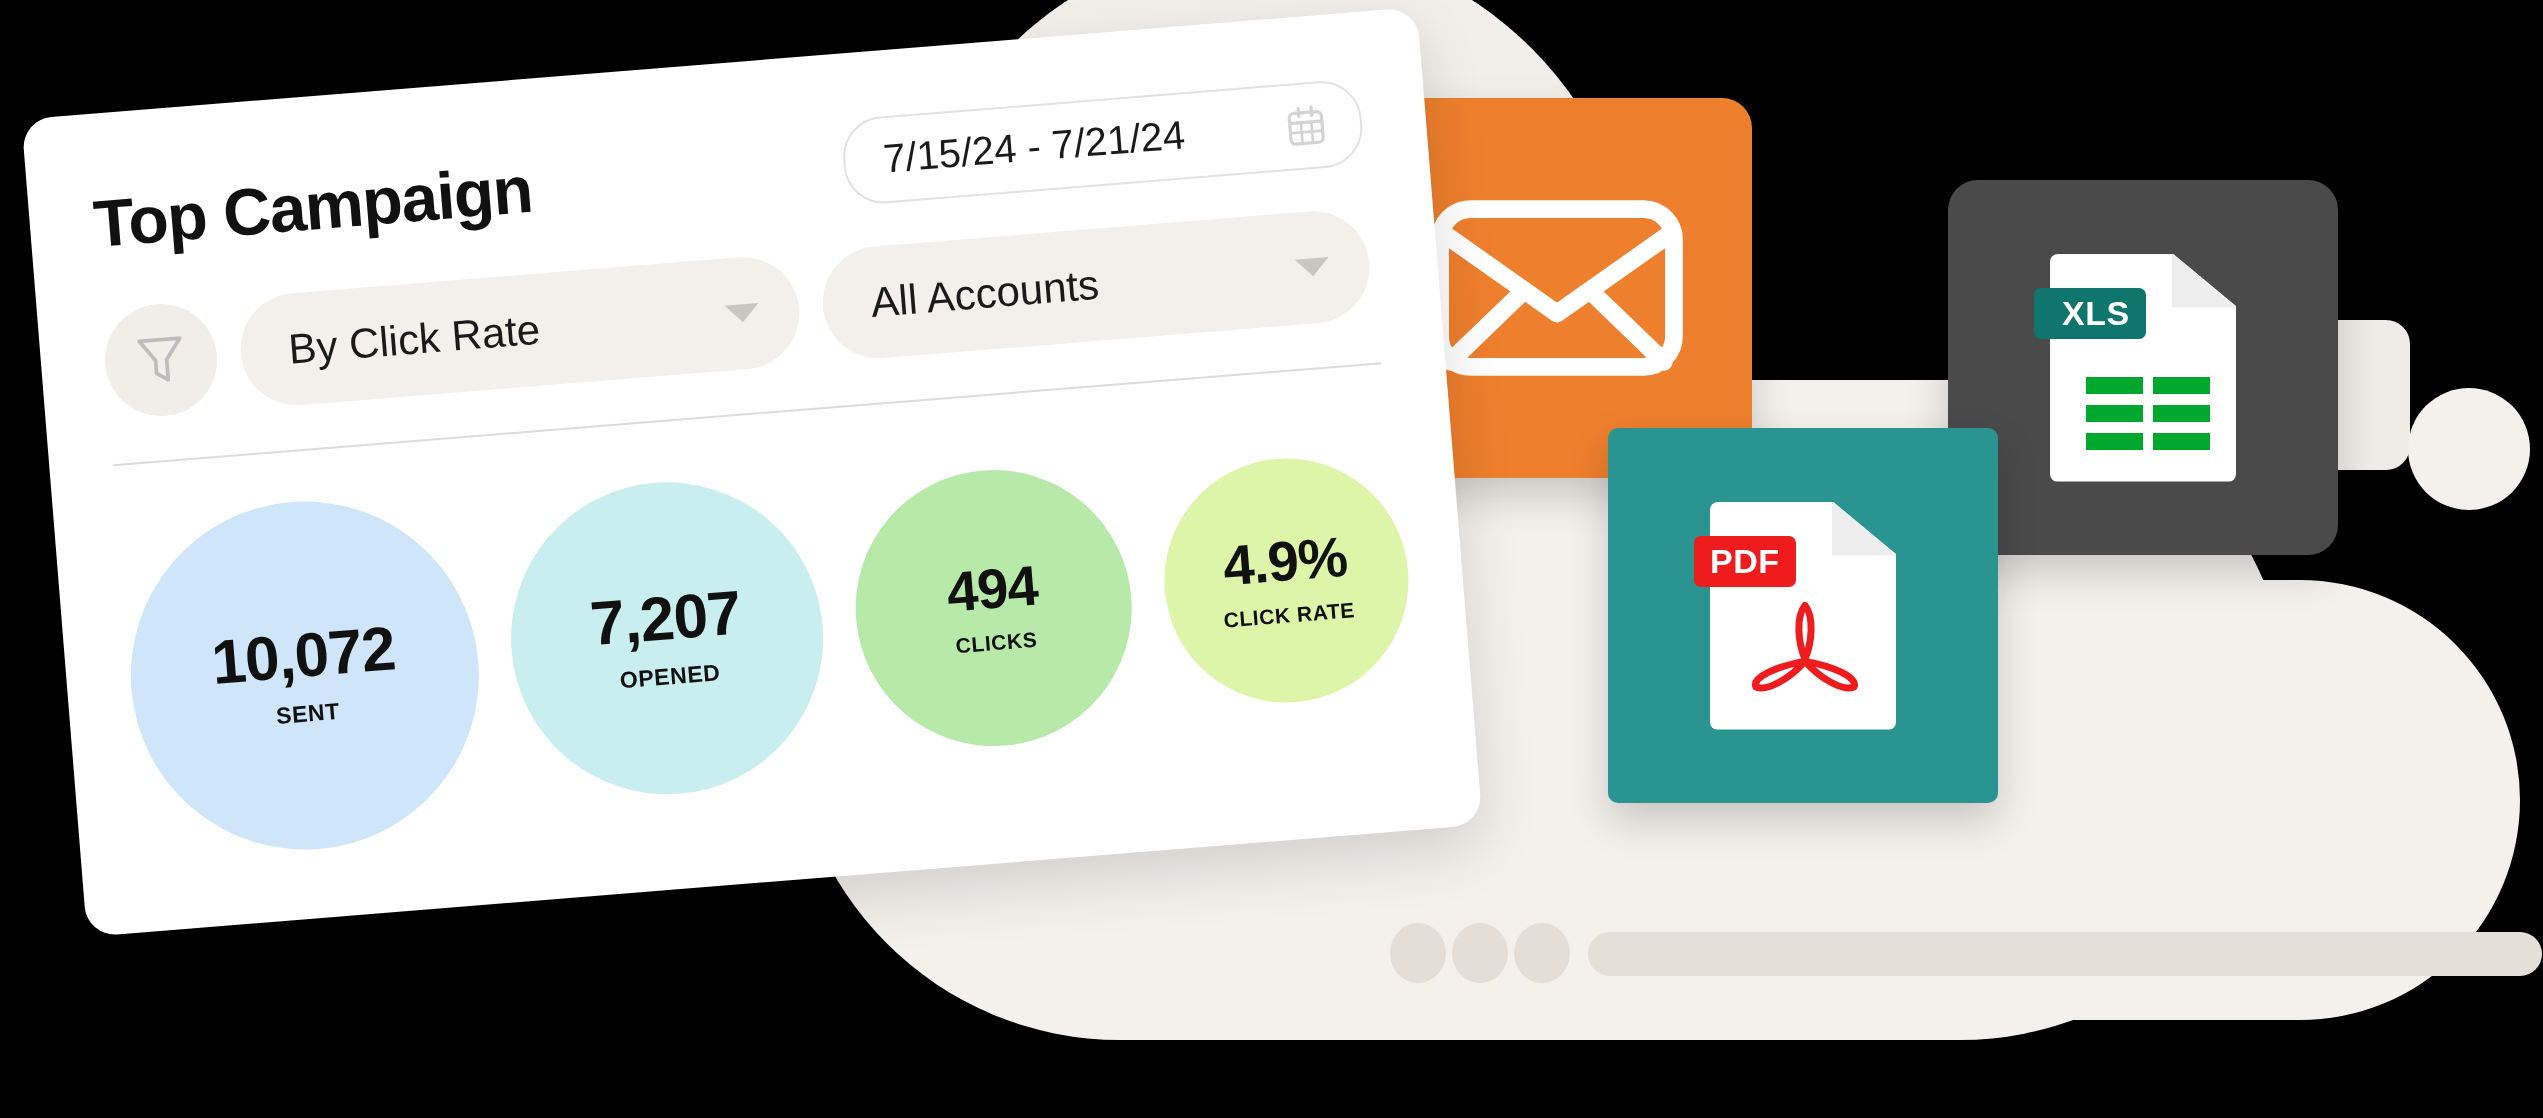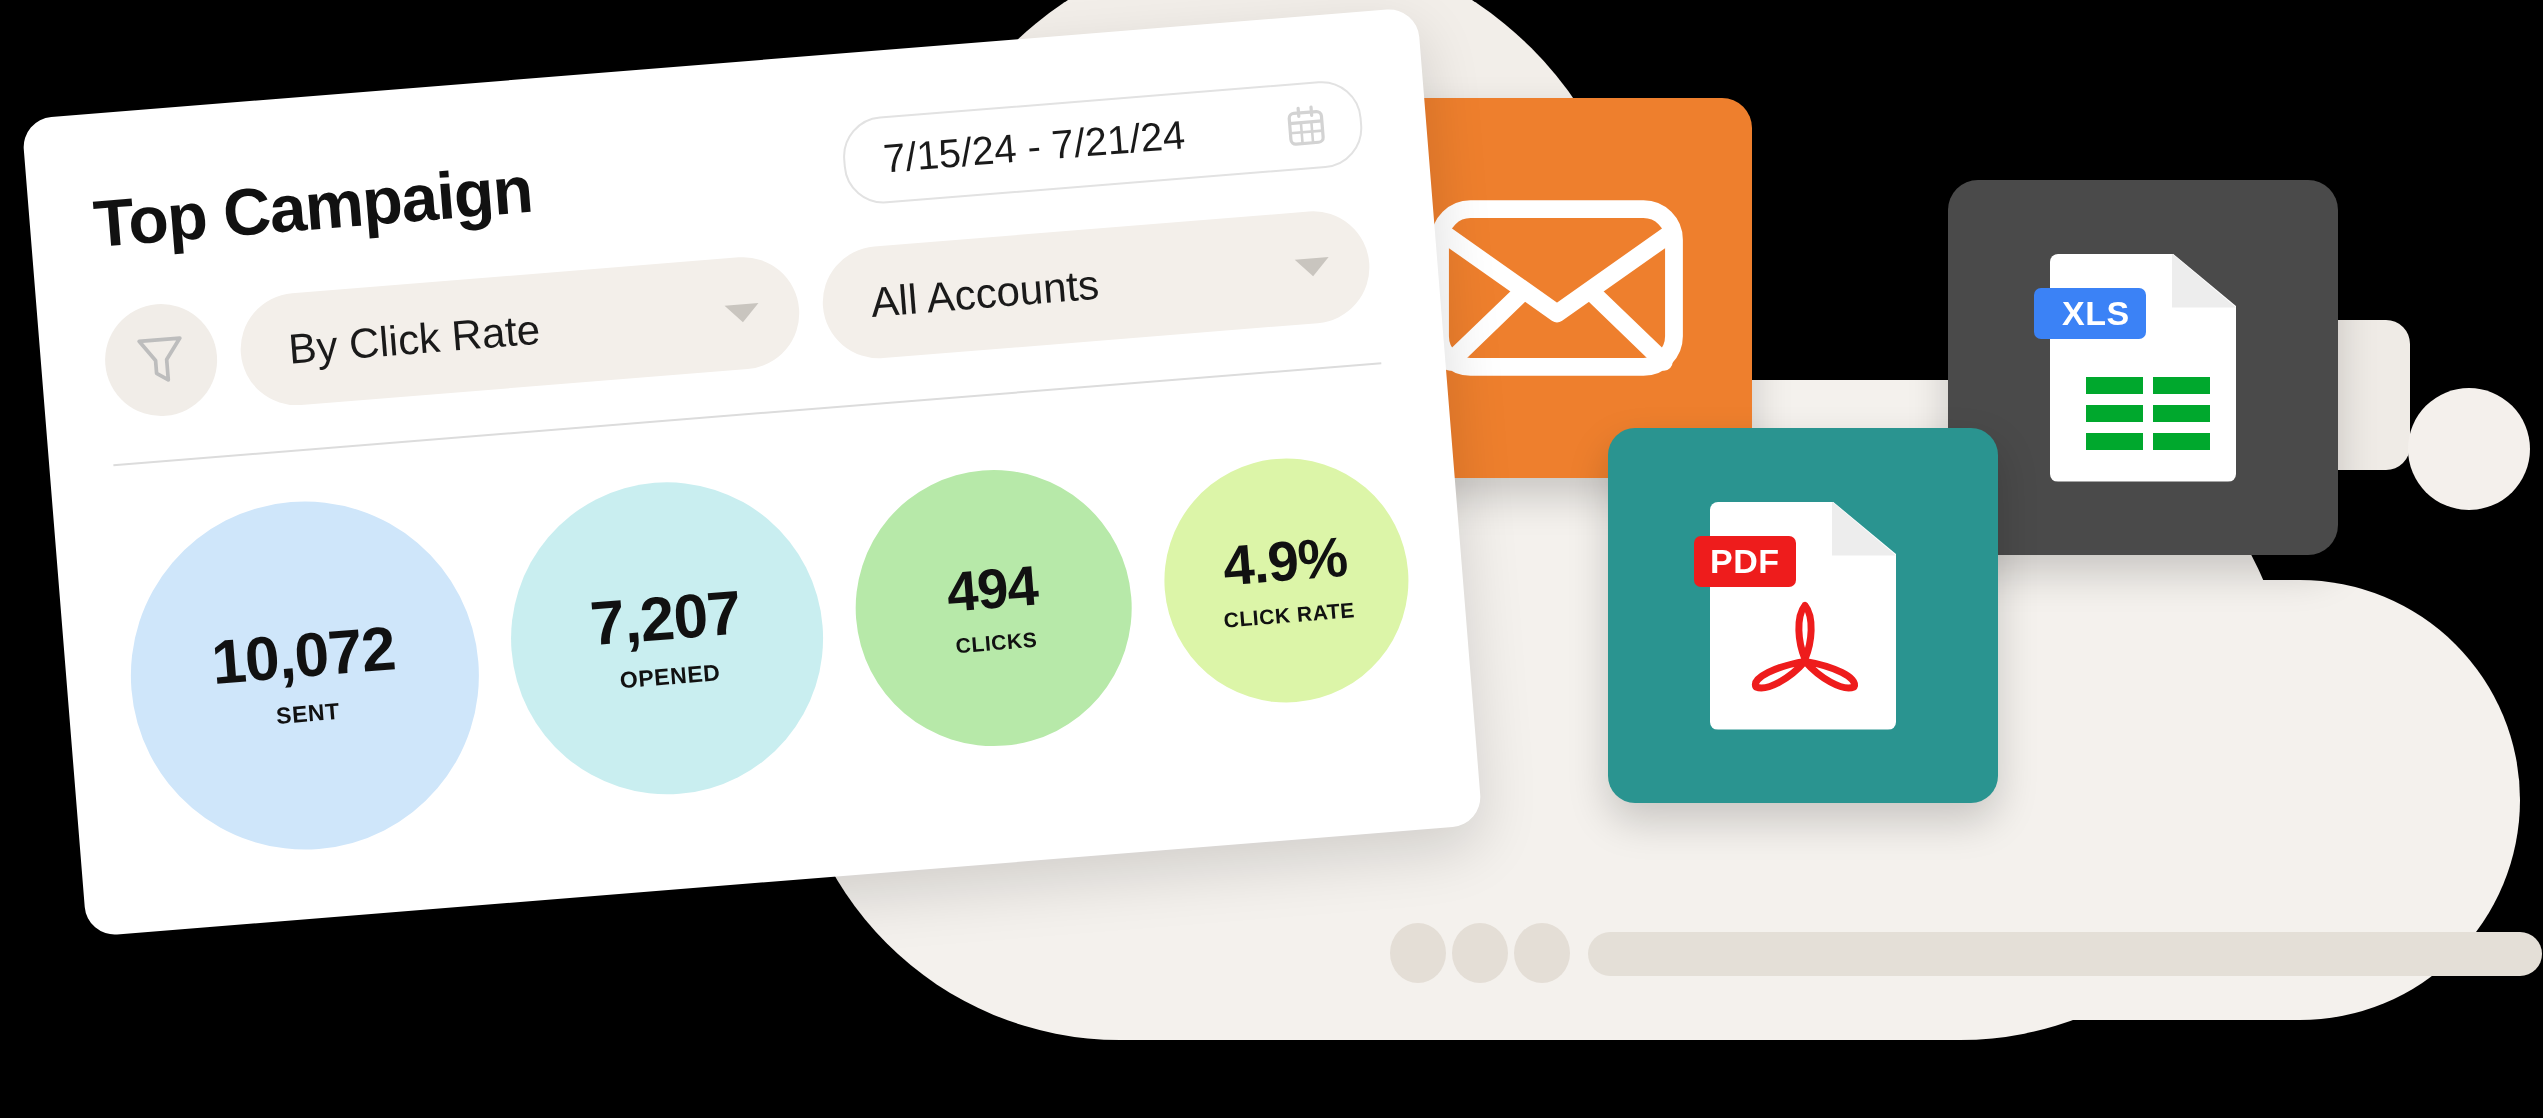--- a/index.html
+++ b/index.html
@@ -80,21 +80,21 @@
   .app-card {
     position: absolute;
     border-radius: 26px;
     display: flex;
     align-items: center;
     justify-content: center;
     box-shadow: 0 18px 40px rgba(0,0,0,0.18);
   }
   .card-xls   { left: 1948px; top: 180px; width: 390px; height: 375px; background: #4A4A4A; border-radius: 30px; }
   .card-mail  { left: 1362px; top: 98px;  width: 390px; height: 380px; background: #EE7F2D; border-radius: 30px; }
-  .card-pdf   { left: 1608px; top: 428px; width: 390px; height: 375px; background: #2A9490; border-radius: 27px; }
+  .card-pdf   { left: 1608px; top: 428px; width: 390px; height: 375px; background: #2A9490; border-radius: 10px; }
 
   .envelope-icon { width: 258px; height: 178px; }
 
   
   .file-glyph { position: relative; width: 186px; height: 228px; }
   .file-sheet {
     position: absolute; inset: 0;
     background: #FFFFFF;
     border-radius: 8px;
     clip-path: polygon(0 0, 66% 0, 100% 23%, 100% 100%, 0 100%);
@@ -111,21 +111,21 @@
     padding: 8px 16px 9px 16px;
     border-radius: 7px;
     color: #FFFFFF;
     font-weight: 700;
     font-size: 34px;
     letter-spacing: 0.5px;
     line-height: 1;
     font-family: "Liberation Sans", sans-serif;
   }
   .tag-pdf { background: #EE1C1C; }
-  .tag-xls { background: #3b82f6; padding-left: 28px; }
+  .tag-xls { background: #0f766e; padding-left: 28px; }
 
   .xls-rows {
     position: absolute;
     left: 36px; bottom: 32px;
     width: 124px;
     display: grid;
     grid-template-columns: 1fr 1fr;
     gap: 11px 10px;
   }
   .xls-rows span { display: block; height: 17px; background: #00A82D; }

